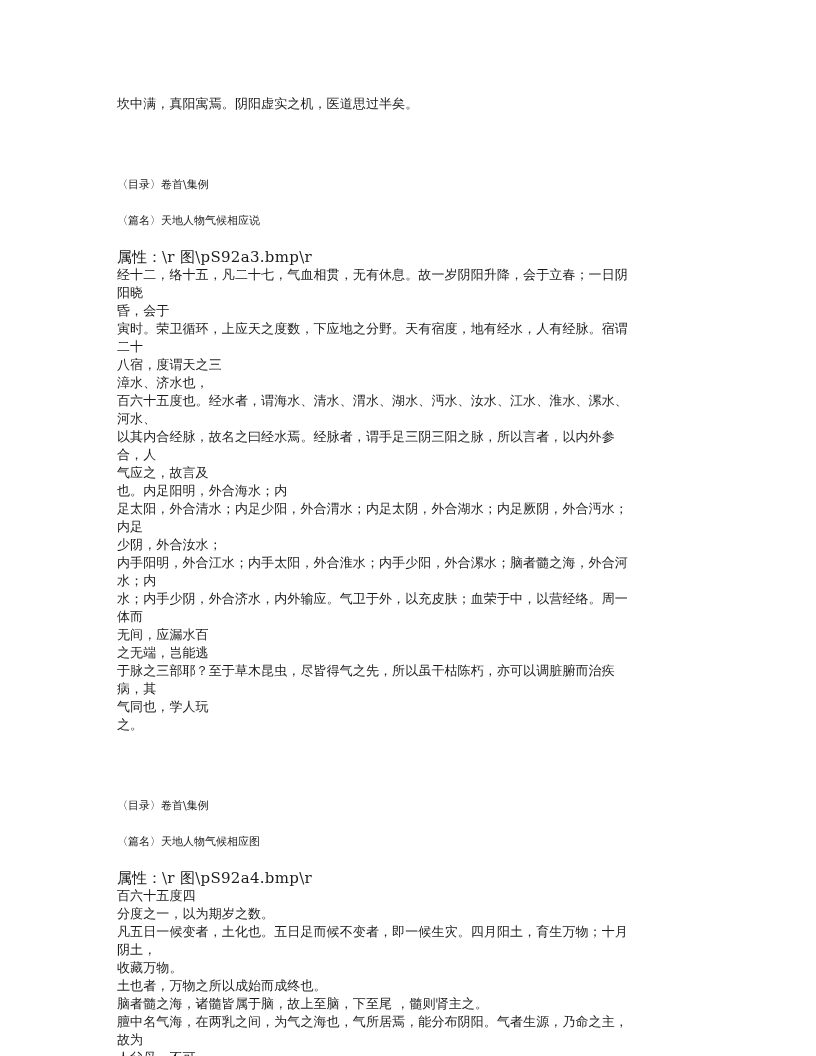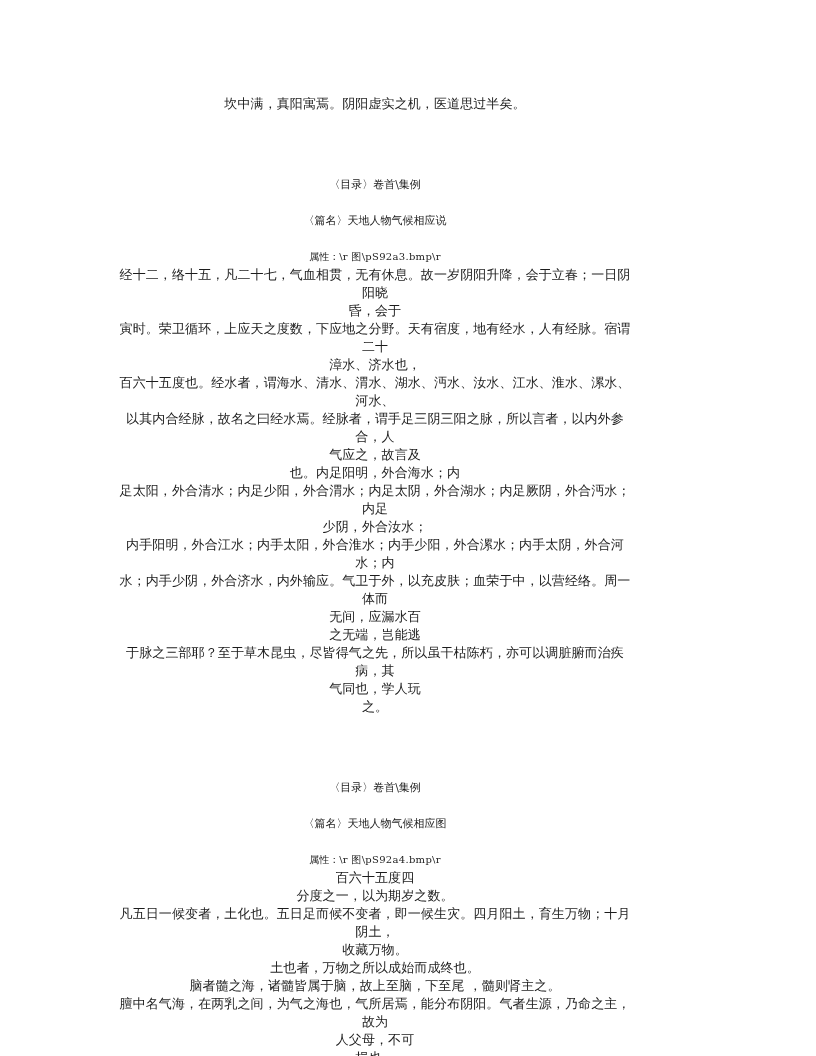--- a/index.html
+++ b/index.html
@@ -14,21 +14,20 @@
     color: #1a1a1a;
     -webkit-font-smoothing: antialiased;
   }
   .page {
     position: relative;
     width: 748px;
     height: 1056px;
     box-sizing: border-box;
     padding: 95px 115px 0 117px;
     background: #ffffff;
-    text-align: center;
   }
   .doc-line {
     font-size: 13.0px;
     line-height: 18px;
     letter-spacing: 0.1px;
     white-space: pre-wrap;
     word-break: break-all;
     color: #1c1c1c;
   }
   .spacer-line {
@@ -36,21 +35,21 @@
     line-height: 18px;
   }
   .spacer-xs { height: 9px; }
   .section-head {
     font-size: 11px;
     line-height: 18px;
     white-space: pre-wrap;
     color: #1c1c1c;
   }
   .attr-line {
-    font-size: 10px;
+    font-size: 15px;
     line-height: 18px;
     white-space: pre-wrap;
     color: #1c1c1c;
   }
   .attr-line .ascii {
     font-family: "DejaVu Serif", "Liberation Serif", serif;
     letter-spacing: 0.3px;
   }
   .block { margin: 0; padding: 0; }
 </style>
@@ -70,28 +69,29 @@
     <div class="section-head">〈目录〉卷首\集例</div>
     <div class="spacer-line"></div>
     <div class="section-head">〈篇名〉天地人物气候相应说</div>
     <div class="spacer-line"></div>
 
     <div class="attr-line"><span>属性：</span><span class="ascii">\r 图\pS92a3.bmp\r</span></div>
 
     <div class="doc-line">经十二，络十五，凡二十七，气血相贯，无有休息。故一岁阴阳升降，会于立春；一日阴阳晓</div>
     <div class="doc-line">昏，会于</div>
     <div class="doc-line">寅时。荣卫循环，上应天之度数，下应地之分野。天有宿度，地有经水，人有经脉。宿谓二十</div>
+    <div class="doc-line">八宿，度谓天之三</div>
     <div class="doc-line">漳水、济水也，</div>
     <div class="doc-line">百六十五度也。经水者，谓海水、清水、渭水、湖水、沔水、汝水、江水、淮水、漯水、河水、</div>
     <div class="doc-line">以其内合经脉，故名之曰经水焉。经脉者，谓手足三阴三阳之脉，所以言者，以内外参合，人</div>
     <div class="doc-line">气应之，故言及</div>
     <div class="doc-line">也。内足阳明，外合海水；内</div>
     <div class="doc-line">足太阳，外合清水；内足少阳，外合渭水；内足太阴，外合湖水；内足厥阴，外合沔水；内足</div>
     <div class="doc-line">少阴，外合汝水；</div>
-    <div class="doc-line">内手阳明，外合江水；内手太阳，外合淮水；内手少阳，外合漯水；内手太阴，外合河水；内</div>
+    <div class="doc-line">内手阳明，外合江水；内手太阳，外合淮水；内手少阳，外合漯水；脑者髓之海，外合河水；内</div>
     <div class="doc-line">水；内手少阴，外合济水，内外输应。气卫于外，以充皮肤；血荣于中，以营经络。周一体而</div>
     <div class="doc-line">无间，应漏水百</div>
     <div class="doc-line">之无端，岂能逃</div>
     <div class="doc-line">于脉之三部耶？至于草木昆虫，尽皆得气之先，所以虽干枯陈朽，亦可以调脏腑而治疾病，其</div>
     <div class="doc-line">气同也，学人玩</div>
     <div class="doc-line">之。</div>
   </div>
 
   <div class="spacer-line"></div>
   <div class="spacer-line"></div>

